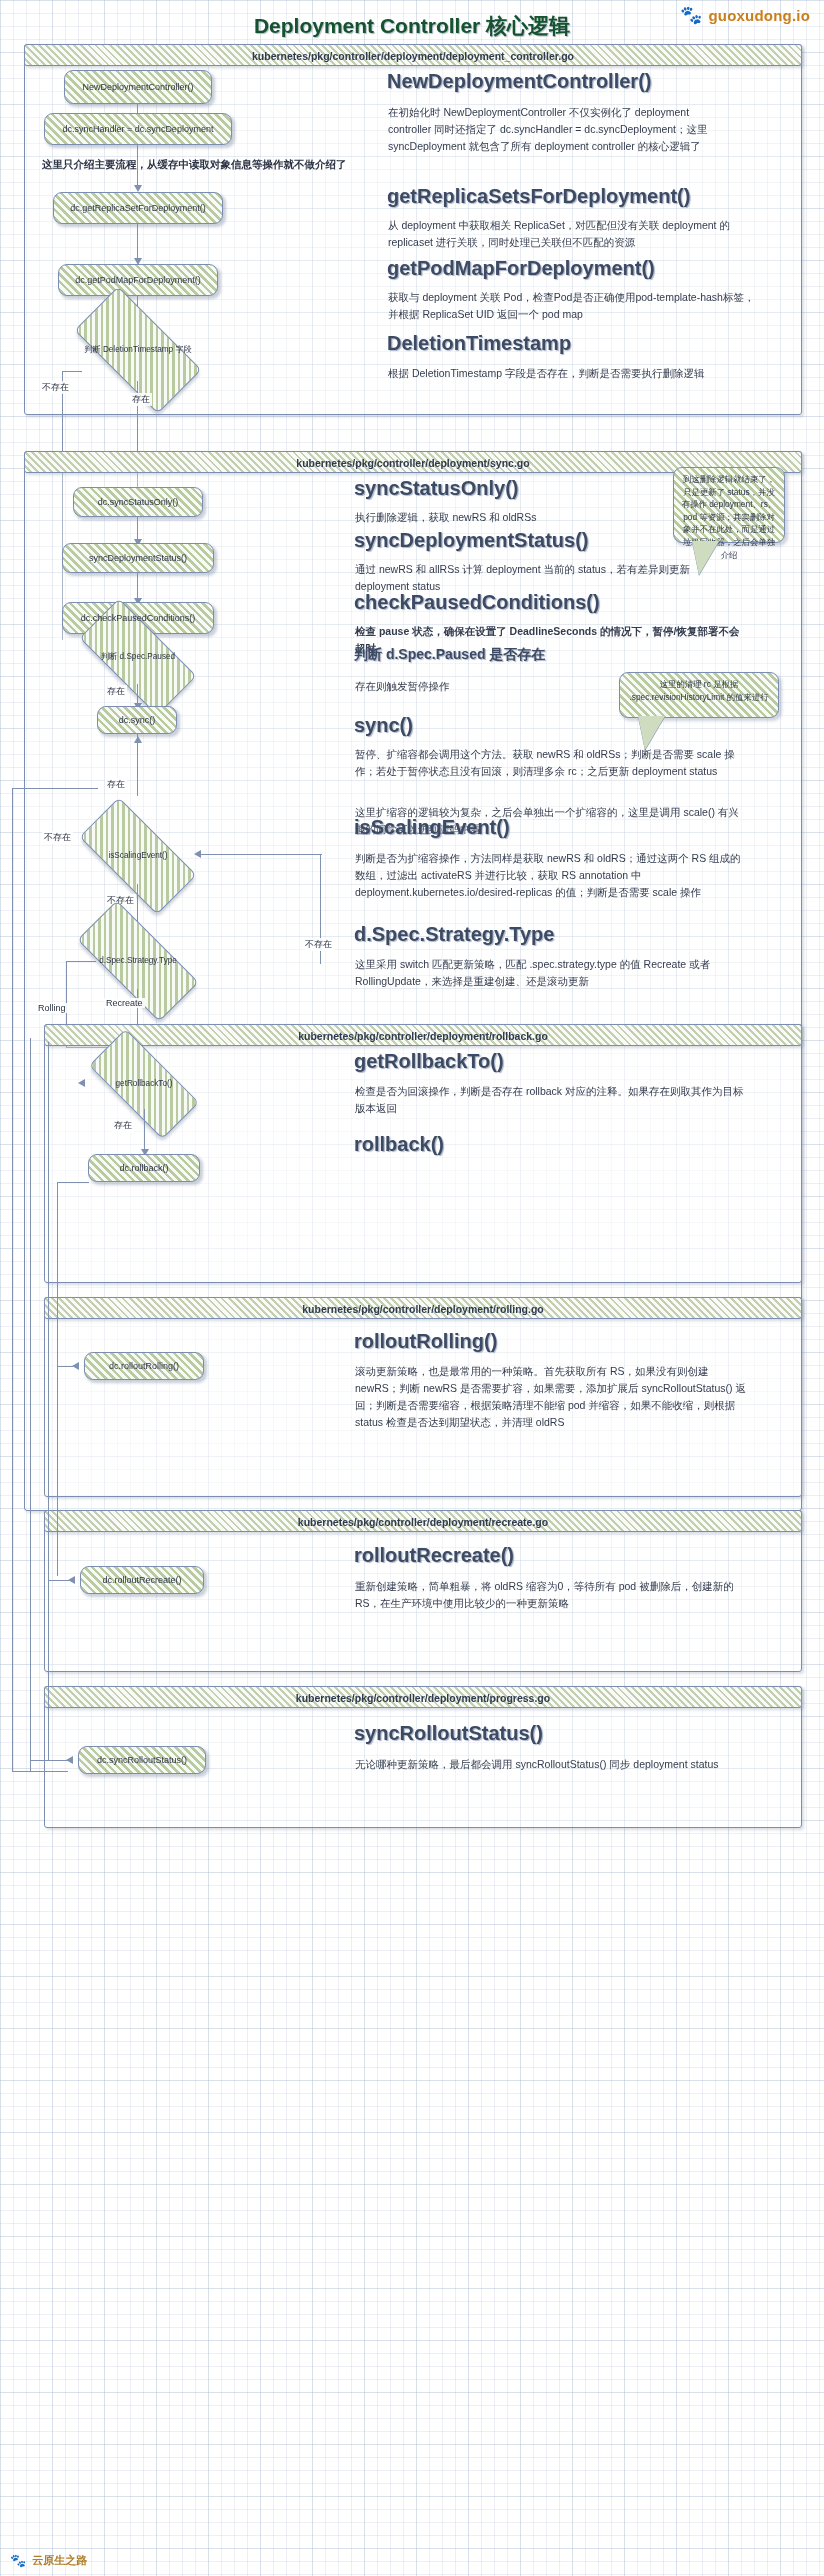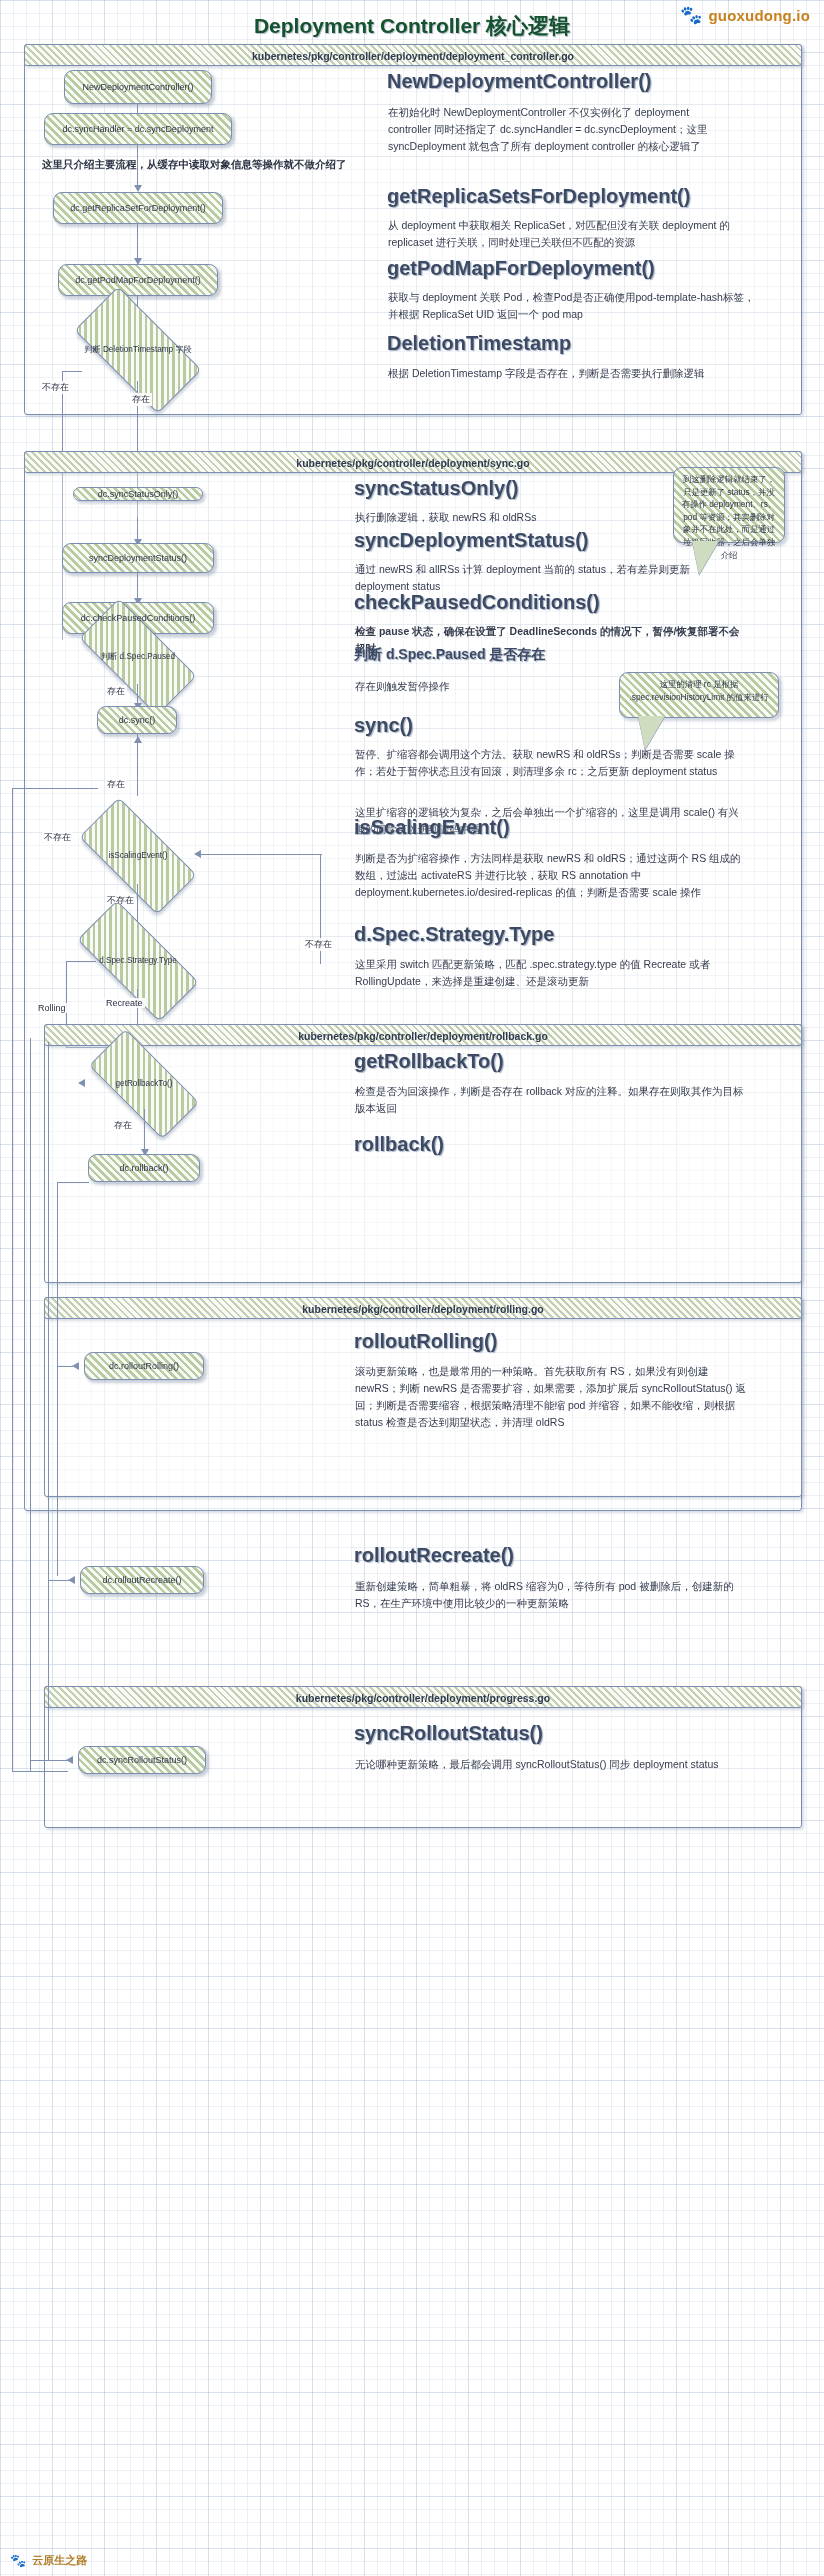--- a/index.html
+++ b/index.html
@@ -236,21 +236,21 @@
   <div class="arw" style="left:134px; top:637px;"></div>
 
   <div class="ln lnh" style="left:62px; top:371px; width:20px;"></div>
   <div class="ln lnv" style="left:62px; top:371px; height:269px;"></div>
   <div class="elbl" style="left:40px; top:381px;">不存在</div>
 
   <div class="grp" style="left:24px; top:451px; width:776px; height:1058px;">
     <div class="grp-hd">kubernetes/pkg/controller/deployment/sync.go</div>
   </div>
 
-  <div class="node" style="left:73px; top:487px; width:130px; height:14px;">
+  <div class="node" style="left:73px; top:487px; width:130px; height:30px;">
     <span>dc.syncStatusOnly()</span>
   </div>
   <div class="h" style="left:354px; top:477px;">syncStatusOnly()</div>
   <div class="p" style="left:355px; top:509px; width:319px;">执行删除逻辑，获取 newRS 和 oldRSs</div>
 
   <div class="callout" style="left:673px; top:467px; width:112px; height:76px;">
     <span>到这删除逻辑就结束了，只是更新了 status，并没有操作 deployment、rs、pod 等资源；其实删除对象并不在此处，而是通过垃圾回收器，之后会单独介绍</span>
     <span class="tail"></span>
   </div>
 
@@ -359,20 +359,23 @@
     <div class="grp-hd">kubernetes/pkg/controller/deployment/rolling.go</div>
   </div>
 
   <div class="node" style="left:84px; top:1352px; width:120px; height:28px;">
     <span>dc.rolloutRolling()</span>
   </div>
   <div class="arwL" style="left:72px; top:1362px;"></div>
   <div class="h" style="left:354px; top:1330px;">rolloutRolling()</div>
   <div class="p" style="left:355px; top:1363px; width:391px;">滚动更新策略，也是最常用的一种策略。首先获取所有 RS，如果没有则创建 newRS；判断 newRS 是否需要扩容，如果需要，添加扩展后 syncRolloutStatus() 返回；判断是否需要缩容，根据策略清理不能缩 pod 并缩容，如果不能收缩，则根据 status 检查是否达到期望状态，并清理 oldRS</div>
 
+  <div class="grp" style="left:44px; top:1510px; width:756px; height:160px;">
+    <div class="grp-hd">kubernetes/pkg/controller/deployment/recreate.go</div>
+  </div>
 
   <div class="node" style="left:80px; top:1566px; width:124px; height:28px;">
     <span>dc.rolloutRecreate()</span>
   </div>
   <div class="arwL" style="left:68px; top:1576px;"></div>
   <div class="h" style="left:354px; top:1544px;">rolloutRecreate()</div>
   <div class="p" style="left:355px; top:1578px; width:391px;">重新创建策略，简单粗暴，将 oldRS 缩容为0，等待所有 pod 被删除后，创建新的 RS，在生产环境中使用比较少的一种更新策略</div>
 
   <div class="grp" style="left:44px; top:1686px; width:756px; height:140px;">
     <div class="grp-hd">kubernetes/pkg/controller/deployment/progress.go</div>

